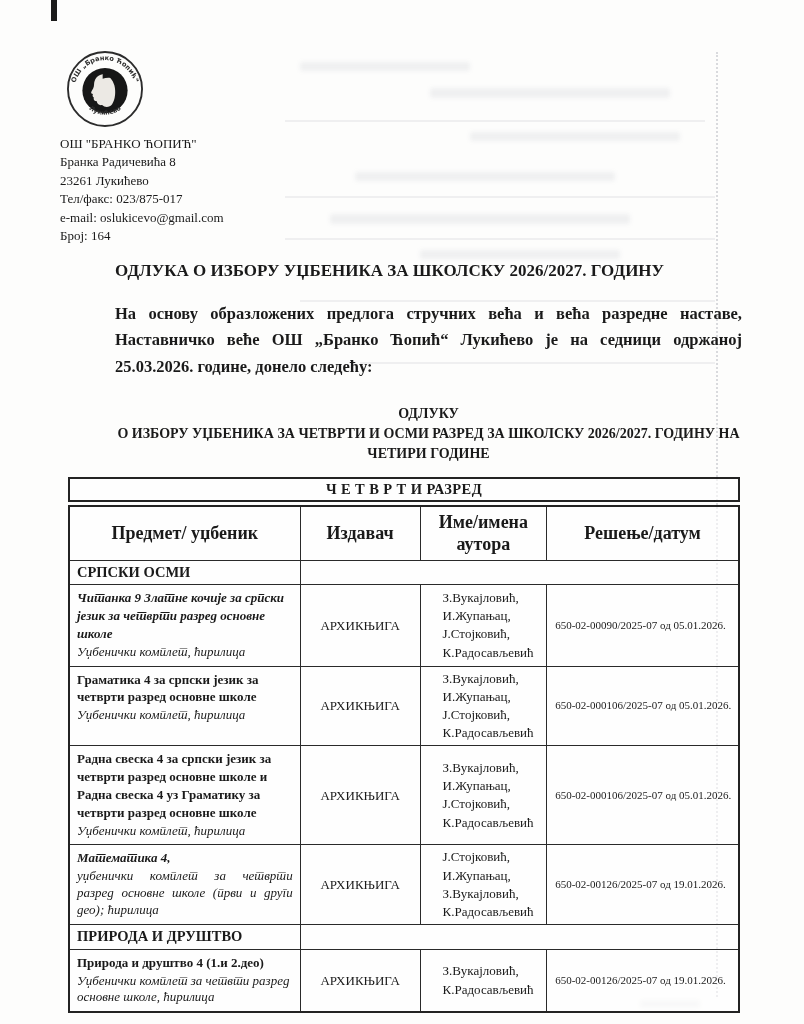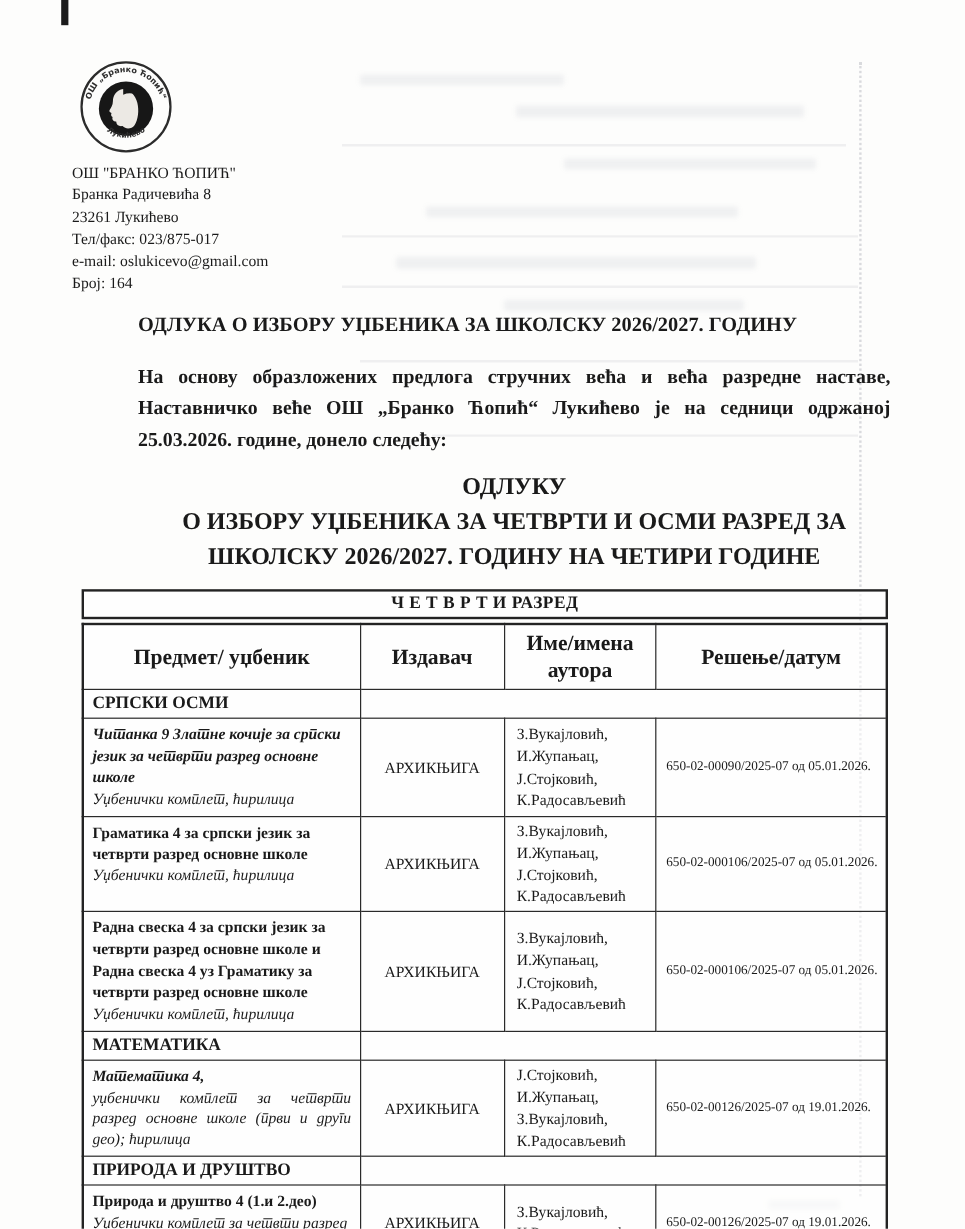--- a/index.html
+++ b/index.html
@@ -17,38 +17,38 @@
   .scan-mark{position:absolute;left:51px;top:0;width:6px;height:21px;background:#1b1b1b;z-index:2;}
   
   .content{position:relative;z-index:1;padding:50px 64px 0 60px;}
   .letterhead{}
   .seal{width:78px;height:78px;margin-left:6px;display:block;}
   .contact{margin-top:7px;font-size:13px;line-height:1.42;}
   .contact div{white-space:nowrap;}
   .doc-title{margin:15px 0 0 55px;width:627px;font-size:17px;font-weight:700;}
   .intro{margin:20px 0 0 55px;width:627px;font-size:16.5px;font-weight:700;
     line-height:1.6;text-align:justify;}
-  .decision-head{margin:12px 0 0 55px;width:627px;text-align:center;
-    font-weight:700;font-size:20px;line-height:1.45;}
+  .decision-head{margin:24px 0 0 55px;width:627px;text-align:center;
+    font-weight:700;font-size:14px;line-height:1.45;}
   
   .tablewrap{margin:12px 0 0 8px;width:672px;}
   .tcaption{border:2px solid #232323;text-align:center;font-weight:700;
     font-size:14.5px;padding:2px 0;letter-spacing:.4px;margin-bottom:3px;background:rgba(255,255,255,.6);}
   table.book-table{width:100%;border-collapse:collapse;border:2px solid #232323;background:rgba(255,255,255,.55);}
   .book-table th,.book-table td{border:1px solid #2a2a2a;}
   .book-table th{font-size:18px;font-weight:700;padding:4px 3px;line-height:1.25;}
   .book-table td{font-size:13px;padding:3px 6px;vertical-align:middle;line-height:1.35;}
   td.subject-cell{vertical-align:top;padding:4px 7px 5px 7px;}
   td.section-cell{font-weight:700;font-size:14.5px;padding:2px 7px;}
   .book-title{font-weight:700;line-height:1.37;}
   .book-title.it{font-style:italic;}
   .book-subtitle{font-style:italic;margin-top:1px;line-height:1.3;}
   .book-subtitle.just{text-align:justify;}
   td.publisher-cell{text-align:center;font-size:13px;}
-  td.authors-cell{white-space:pre-line;padding-left:10px;line-height:1.4;}
+  td.authors-cell{white-space:pre-line;padding-left:22px;line-height:1.4;}
   td.decision-cell{padding-left:8px;font-size:11px;line-height:1.4;margin-top:12px;}
 </style>
 </head>
 <body>
 
 <div class="ghost-layer">
   <div class="ghost-vline"></div>
   <div class="ghost-blob" style="left:300px;top:62px;width:170px;height:9px;"></div>
   <div class="ghost-blob" style="left:430px;top:88px;width:240px;height:10px;"></div>
   <div class="ghost-blob" style="left:470px;top:132px;width:210px;height:9px;"></div>
@@ -155,24 +155,20 @@
       <div class="book-subtitle">Уџбенички комплет, ћирилица</div>
     </td>
     <td class="publisher-cell">АРХИКЊИГА</td>
     <td class="authors-cell">З.Вукајловић,
 И.Жупањац,
 Ј.Стојковић,
 К.Радосављевић</td>
     <td class="decision-cell">650-02-000106/2025-07 од 05.01.2026.</td>
   </tr>
           <tr>
-    <td class="section-cell">МАТЕМАТИКА</td>
-    <td colspan="3"></td>
-  </tr>
-          <tr>
     <td class="subject-cell">
       <div class="book-title it">Математика 4,</div>
       <div class="book-subtitle just">уџбенички комплет за четврти разред основне школе (први и други део); ћирилица</div>
     </td>
     <td class="publisher-cell">АРХИКЊИГА</td>
     <td class="authors-cell">Ј.Стојковић,
 И.Жупањац,
 З.Вукајловић,
 К.Радосављевић</td>
     <td class="decision-cell">650-02-00126/2025-07 од 19.01.2026.</td>

